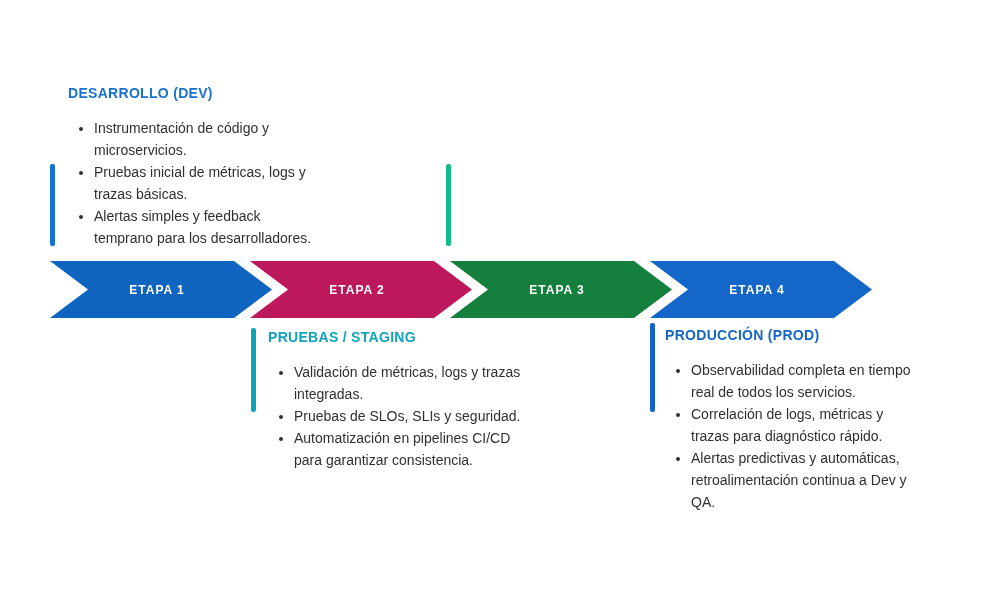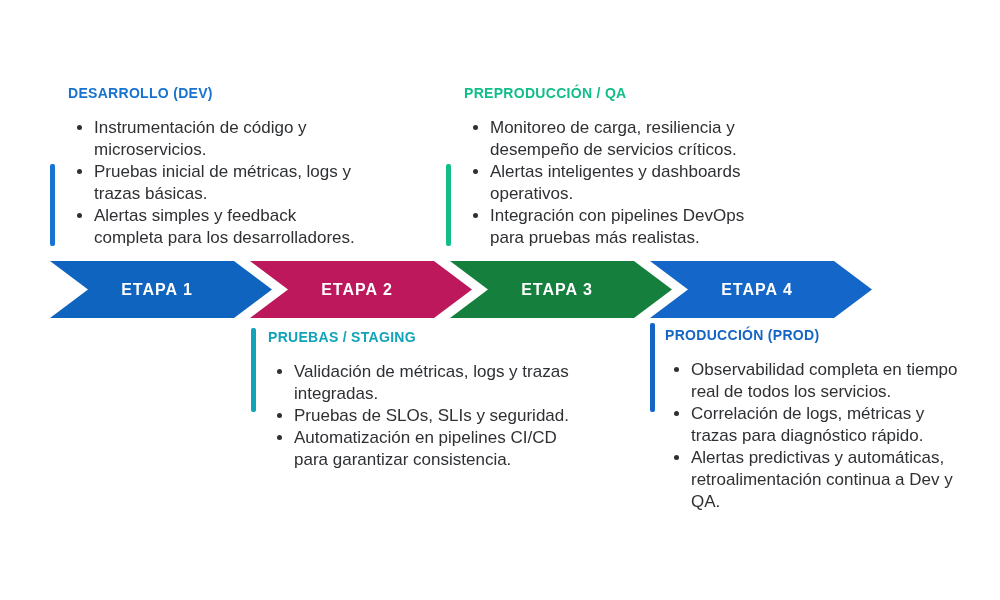--- a/index.html
+++ b/index.html
@@ -23,21 +23,21 @@
     font-weight: bold;
     letter-spacing: 0.3px;
     line-height: 22px;
   }
   .panel ul {
     margin: 13px 0 0 0;
     padding: 0 0 0 26px;
     list-style: disc;
   }
   .panel li {
-    font-size: 17px;
+    font-size: 14px;
     line-height: 22px;
     color: #2e3033;
     white-space: pre-line;
   }
   #panel-dev     { left: 68px;  top: 82px;  width: 300px; }
   #panel-qa      { left: 464px; top: 82px;  width: 310px; }
   #panel-staging { left: 268px; top: 326px; width: 320px; }
   #panel-prod    { left: 665px; top: 324px; width: 300px; }
 
   
@@ -58,21 +58,21 @@
     height: 57px;
     width: 222px;
     clip-path: polygon(0 0, 184px 0, 222px 50%, 184px 100%, 0 100%, 38px 50%);
     display: flex;
     align-items: center;
     justify-content: center;
   }
   .arrow span {
     color: #ffffff;
     font-weight: bold;
-    font-size: 16px;
+    font-size: 12px;
     letter-spacing: 1px;
     padding-right: 8px;
   }
   #arrow-1 { left: 50px; }
   #arrow-2 { left: 250px; }
   #arrow-3 { left: 450px; }
   #arrow-4 { left: 650px; text-align: right; }
 </style>
 </head>
 <body>
@@ -80,35 +80,24 @@
 <div class="canvas">
 
   <section class="panel" id="panel-dev">
     <h2 style="color: rgb(24, 115, 208);">DESARROLLO (DEV)</h2>
     <ul>
       <li>Instrumentación de código y
 microservicios.</li>
       <li>Pruebas inicial de métricas, logs y
 trazas básicas.</li>
       <li>Alertas simples y feedback
-completa para los desarrolladores.</li>
+temprano para los desarrolladores.</li>
     </ul>
   </section>
 
-  <section class="panel" id="panel-qa">
-    <h2 style="color: rgb(19, 189, 138);">PREPRODUCCIÓN / QA</h2>
-    <ul>
-      <li>Monitoreo de carga, resiliencia y
-desempeño de servicios críticos.</li>
-      <li>Alertas inteligentes y dashboards
-operativos.</li>
-      <li>Integración con pipelines DevOps
-para pruebas más realistas.</li>
-    </ul>
-  </section>
 
   <div class="accent-bar" id="bar-dev" style="background: rgb(24, 115, 208);"></div>
   <div class="accent-bar" id="bar-qa" style="background: rgb(19, 189, 138);"></div>
   <div class="accent-bar" id="bar-staging" style="background: rgb(17, 163, 184);"></div>
   <div class="accent-bar" id="bar-prod" style="background: rgb(21, 102, 196);"></div>
 
   <div class="arrow" id="arrow-1" style="background: rgb(15, 100, 192);">
     <span>ETAPA 1</span>
   </div>
   <div class="arrow" id="arrow-2" style="background: #be185d;">

